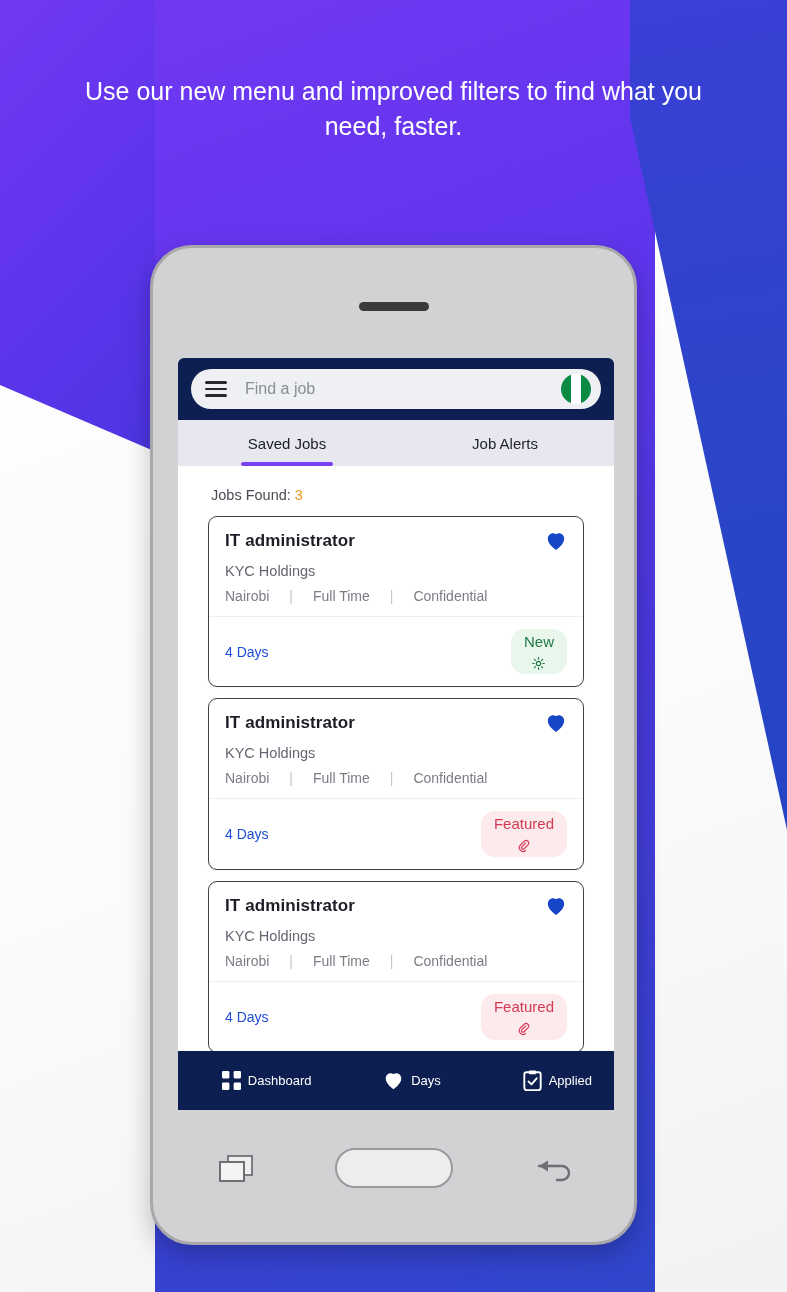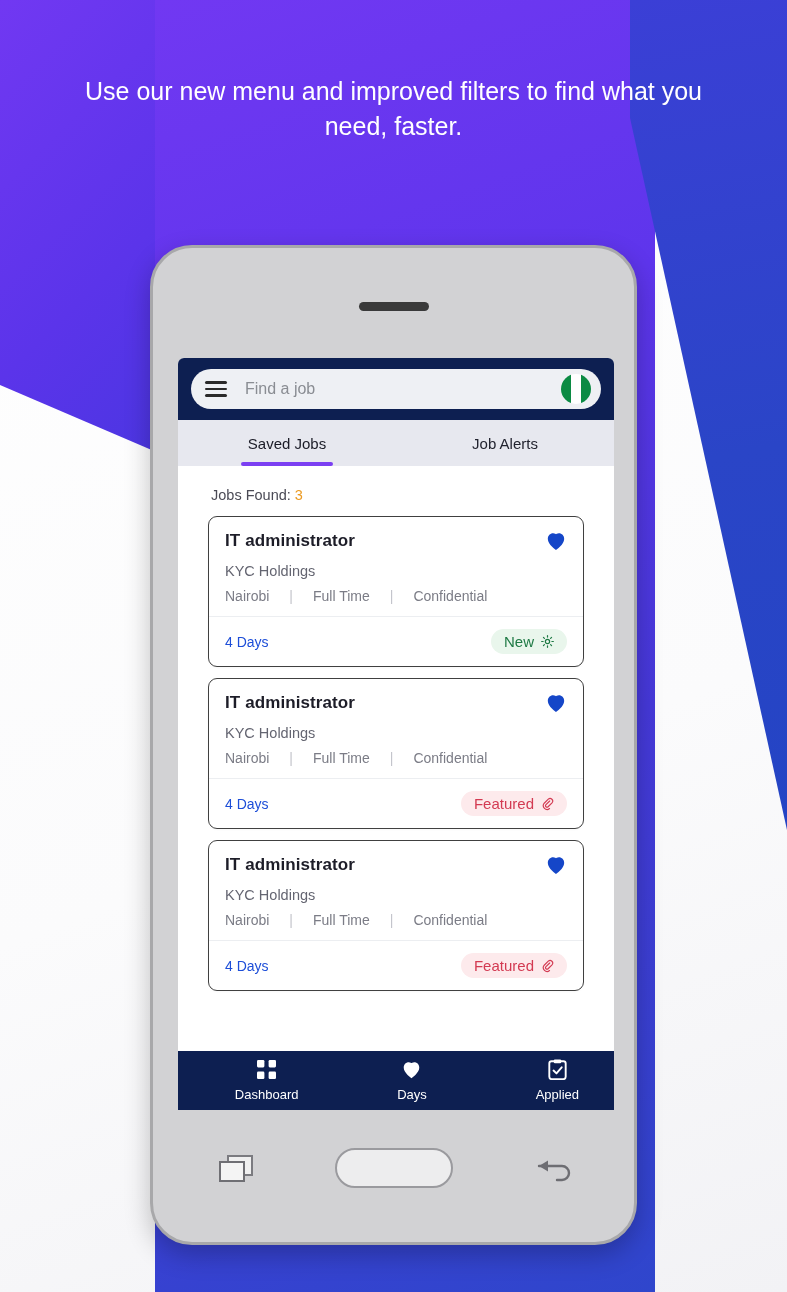--- a/index.html
+++ b/index.html
@@ -76,28 +76,28 @@
   .job-title-row { display:flex; align-items:flex-start; justify-content:space-between; }
   .job-title { font-size:17px; font-weight:bold; color:#1d1d28; letter-spacing:0.1px; }
   .heart-icon { color:#1546c8; font-size:21px; line-height:1; cursor:pointer; }
   .job-company { font-size:14.5px; color:#646571; margin-top:9px; }
   .job-meta { font-size:14px; color:#7b7c86; margin-top:9px; display:flex; align-items:center; gap:20px; }
   .job-meta .sep { color:#c4c5cc; }
   .job-bottom { border-top:1px solid #eceef1; padding:12px 16px; display:flex;
                 align-items:center; justify-content:space-between; }
   .job-days { font-size:14px; color:#1d4ed8; }
   .badge { font-size:15px; border-radius:14px; padding:4px 13px; display:inline-flex;
-           align-items:center; gap:7px; }
+           align-items:center; gap:7px;flex-direction:column; }
   .badge-new { background:#e9f6ec; color:#1f7a45; }
   .badge-featured { background:#fdeaec; color:#d33a52; }
   .badge svg { display:block; }
 
   
   #bottom-nav { height:59px; background:#0d1f51; display:flex; }
-  .nav-item { flex:1; display:flex; flex-direction:column; align-items:center;
+  .nav-item { flex:1; display:flex; flex-direction:row; align-items:center;
               justify-content:center; gap:7px; color:#ffffff; cursor:pointer;margin-left:32px; }
   .nav-item.active { color:#8a5cf6; }
   .nav-label { font-size:13px; }
   .nav-ico { height:21px; display:flex; align-items:center; justify-content:center; }
 
   
   #android-bar { position:absolute; left:25px; top:880px; width:436px; height:80px;
                  display:flex; align-items:center; justify-content:space-around; }
   #recent-btn { width:34px; height:27px; position:relative; cursor:pointer; }
   #recent-btn i:nth-child(1){ position:absolute; right:0; top:0; width:26px; height:21px;

